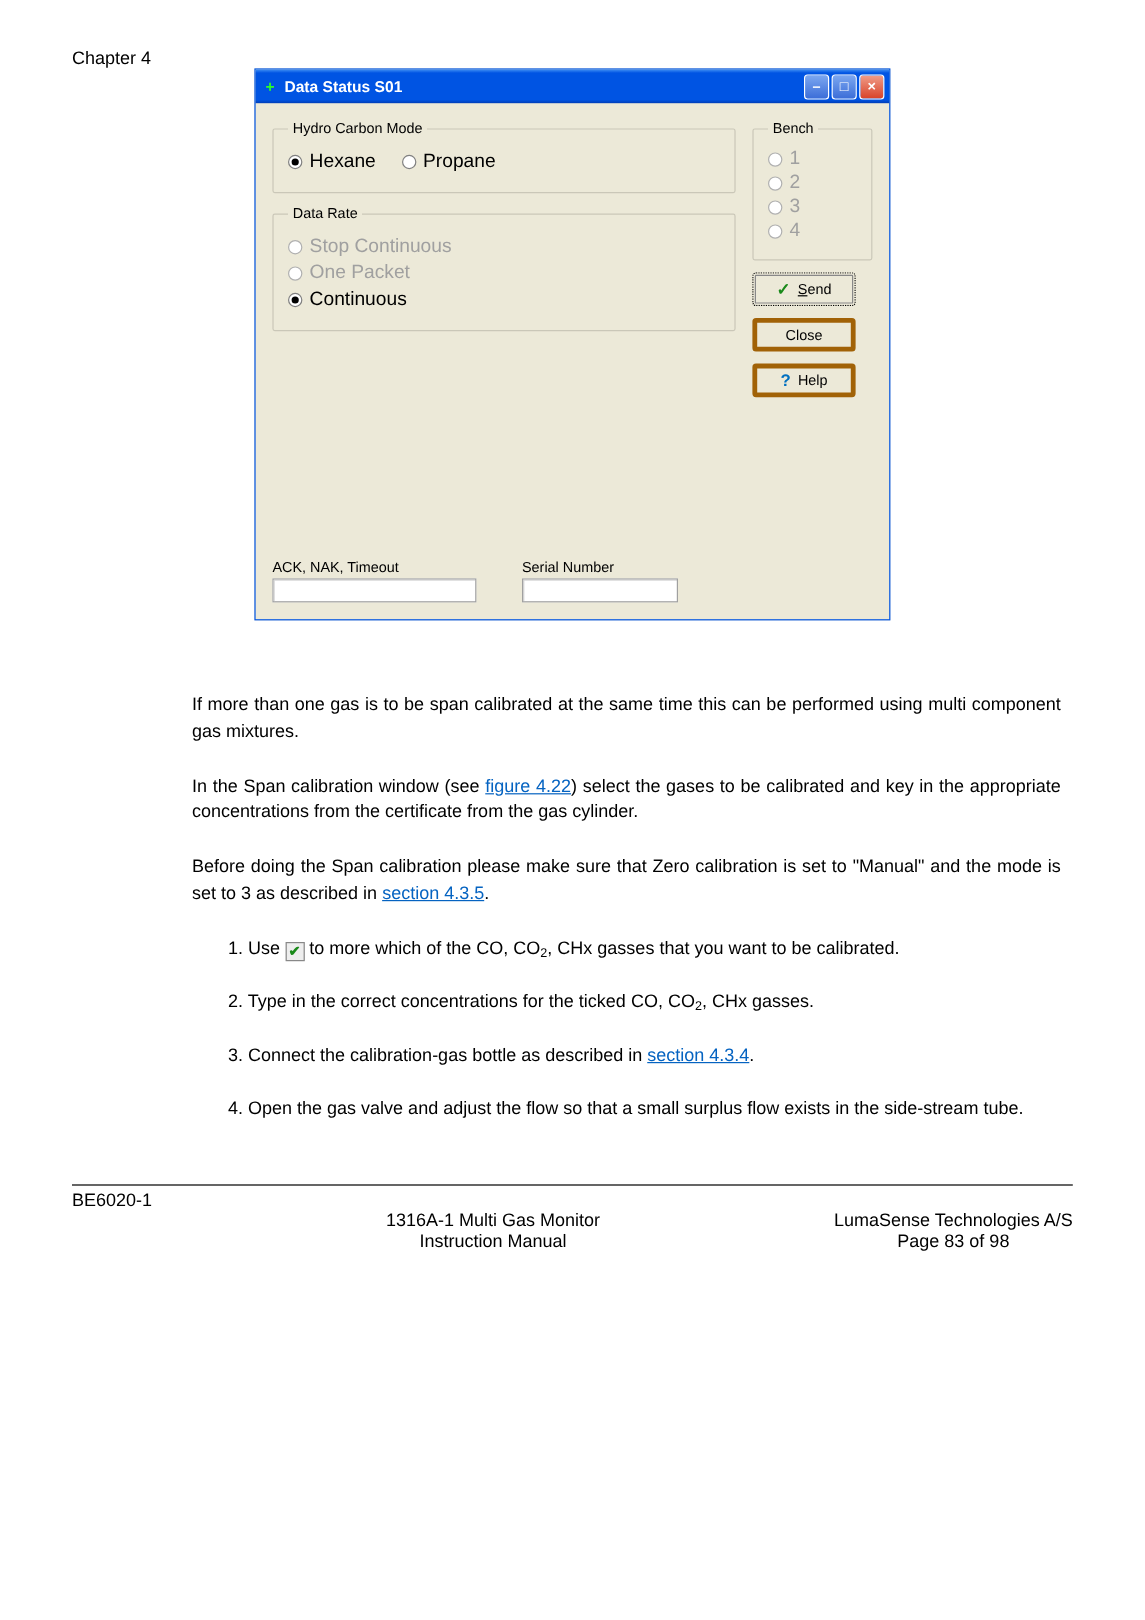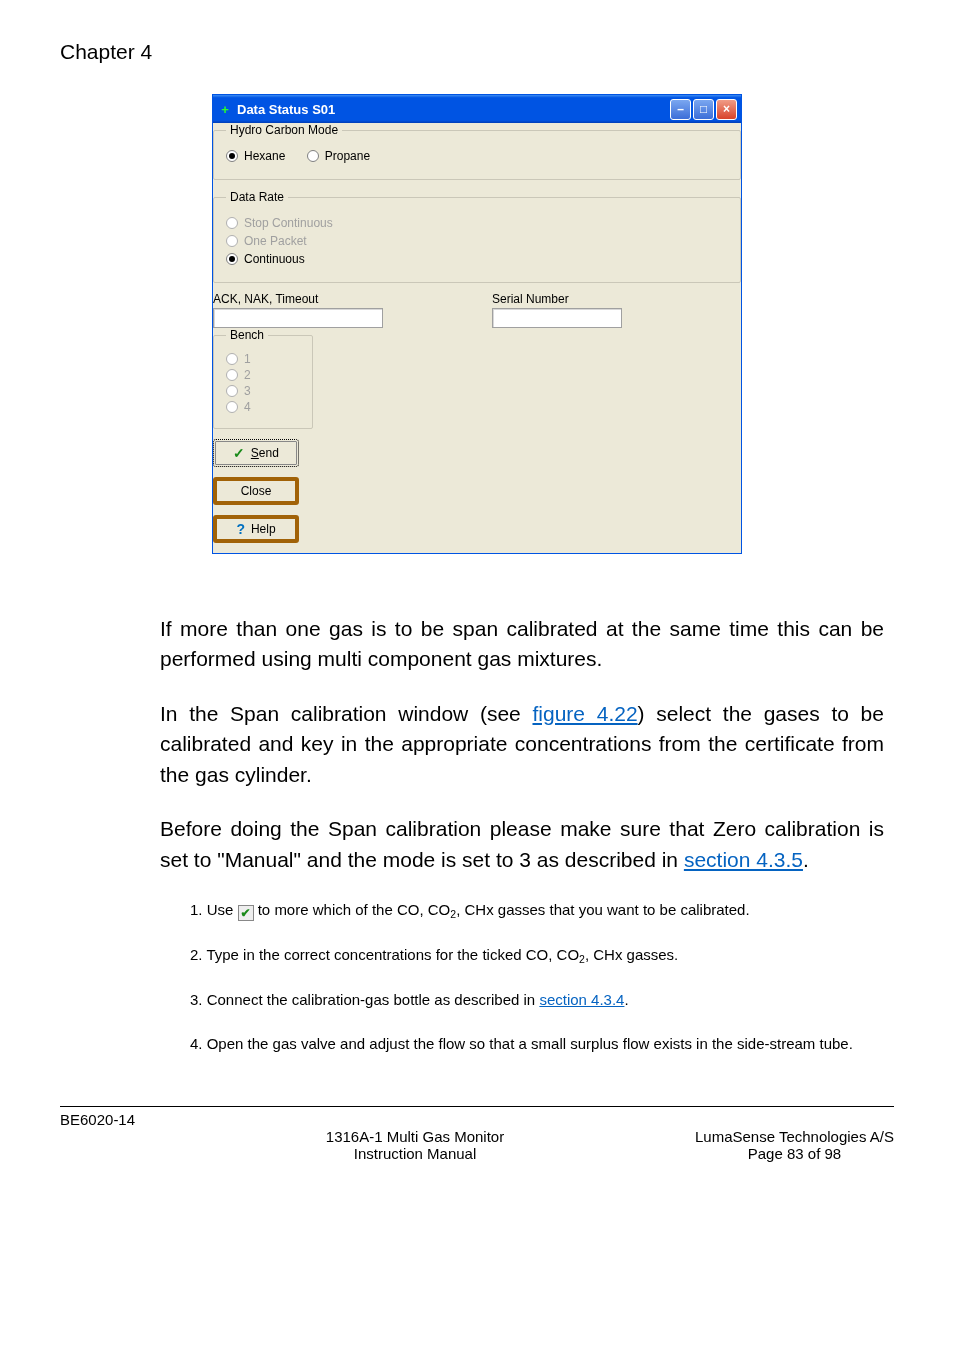--- a/index.html
+++ b/index.html
@@ -7,22 +7,21 @@
     margin: 0;
     font-family: Verdana, Geneva, sans-serif;
     background: #ffffff;
     color: #000000;
     width: 954px;
   }
   .page {
     padding: 40px 60px 20px 60px;
   }
   .chapter-header {
-    font-size: 21px;
-    margin-bottom: 30px;
+    font-size: 15px;
   }
   .dialog-wrap {
     display: flex;
     justify-content: center;
     margin-bottom: 60px;
   }
   .dialog {
     width: 530px;
     border: 1px solid #0054e3;
     background: #ece9d8;
@@ -65,44 +64,45 @@
   }
   .win-btn.min, .win-btn.max {
     background: linear-gradient(to bottom, #7ba7f0, #3c6ed8);
     color: #ffffff;
   }
   .win-btn.close {
     background: linear-gradient(to bottom, #f09c87, #d8432a);
     color: #ffffff;
   }
   .dialog-body {
-    display: flex;
+    padding: 14px;
+    display: flex;
+    gap: 14px;
     min-height: 430px;
     position: relative;
-    flex-direction: column;
   }
   .left-col { flex: 1; position: relative; }
   .right-col { width: 100px; }
   fieldset {
     border: 1px solid #cac7b8;
     border-radius: 2px;
     padding: 8px 12px 12px 12px;
     margin: 0 0 10px 0;
   }
   legend {
     font-size: 12px;
     color: #000;
     padding: 0 4px;
   }
   .radio-row {
     display: flex;
     align-items: center;
     gap: 6px;
     margin: 4px 0;
-    font-size: 12px;
+    font-size: 16px;
   }
   .radio-row.inline { display: inline-flex; margin-right: 18px; }
   .radio-circle {
     width: 12px; height: 12px; border-radius: 50%;
     border: 1px solid #808080; background: #fff; position: relative;
   }
   .radio-circle.checked::after {
     content: ""; width: 6px; height: 6px; border-radius: 50%;
     background: #000; position: absolute; left: 2px; top: 2px;
   }
@@ -131,21 +131,21 @@
   .field-block { flex: 1; }
   .field-label { font-size: 12px; margin-bottom: 2px; }
   .field-input {
     height: 20px; border: 1px solid #a0a0a0;
     background: #ffffff; box-shadow: inset 1px 1px 0 #d8d8d8;
   }
   .f1 .field-input { width: 170px; }
   .f2 .field-input { width: 130px; }
 
   .body-text {
-    font-size: 21px;
+    font-size: 15px;
     line-height: 1.45;
     text-align: justify;
     margin: 0 0 24px 0;
     padding: 0 10px 0 100px;
   }
   .indent-list {
     padding-left: 130px;
     padding-right: 10px;
   }
   .indent-list p {
@@ -293,20 +293,20 @@
       <span>2. Type in the correct concentrations for the ticked CO, CO</span><sub>2</sub><span>, CHx gasses.</span>
     </p>
     <p>
       <span>3. Connect the calibration-gas bottle as described in </span><a class="link">section 4.3.4</a><span>.</span>
     </p>
     <p>4. Open the gas valve and adjust the flow so that a small surplus flow exists in the side-stream tube.</p>
   </div>
 </div>
 
 <div class="footer">
-  <div class="col">BE6020-14</div>
+  <div class="col">BE6020-1</div>
   <div class="col center">
     <span>1316A-1 Multi Gas Monitor</span><br><span>Instruction Manual</span>
   </div>
   <div class="col right">
     <span>LumaSense Technologies A/S</span><br><span>Page 83 of 98</span>
   </div>
 </div>
 
 </body></html>

